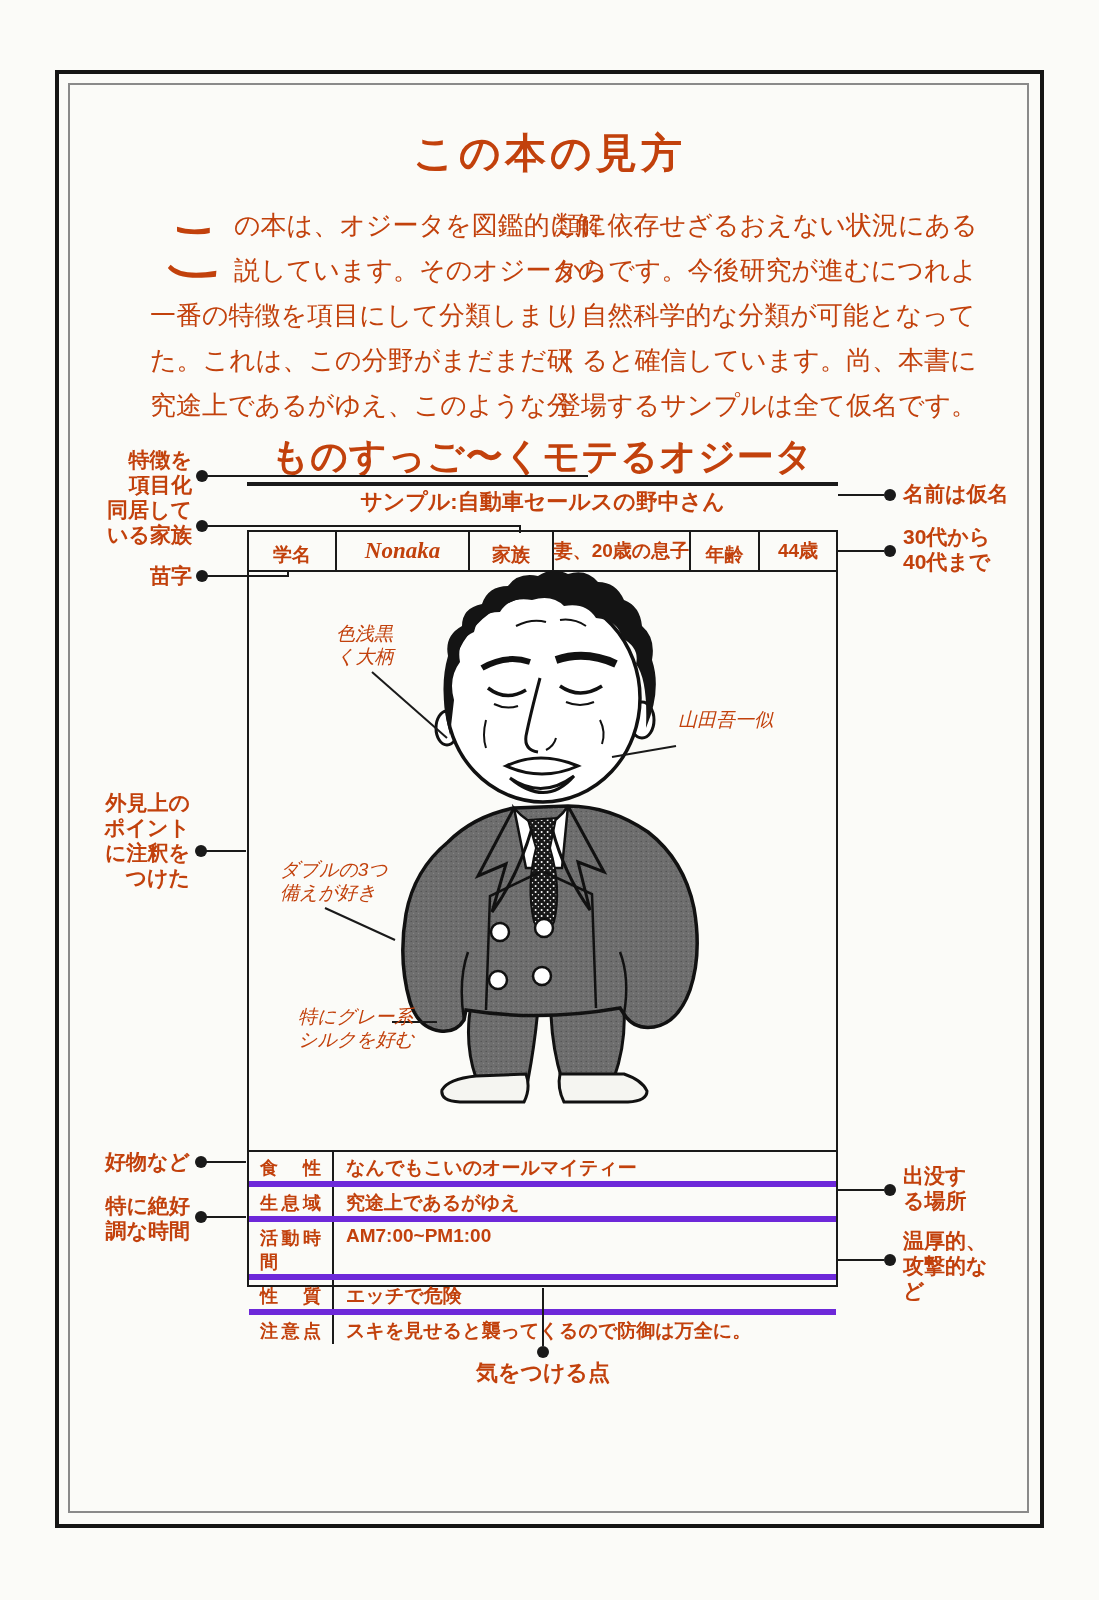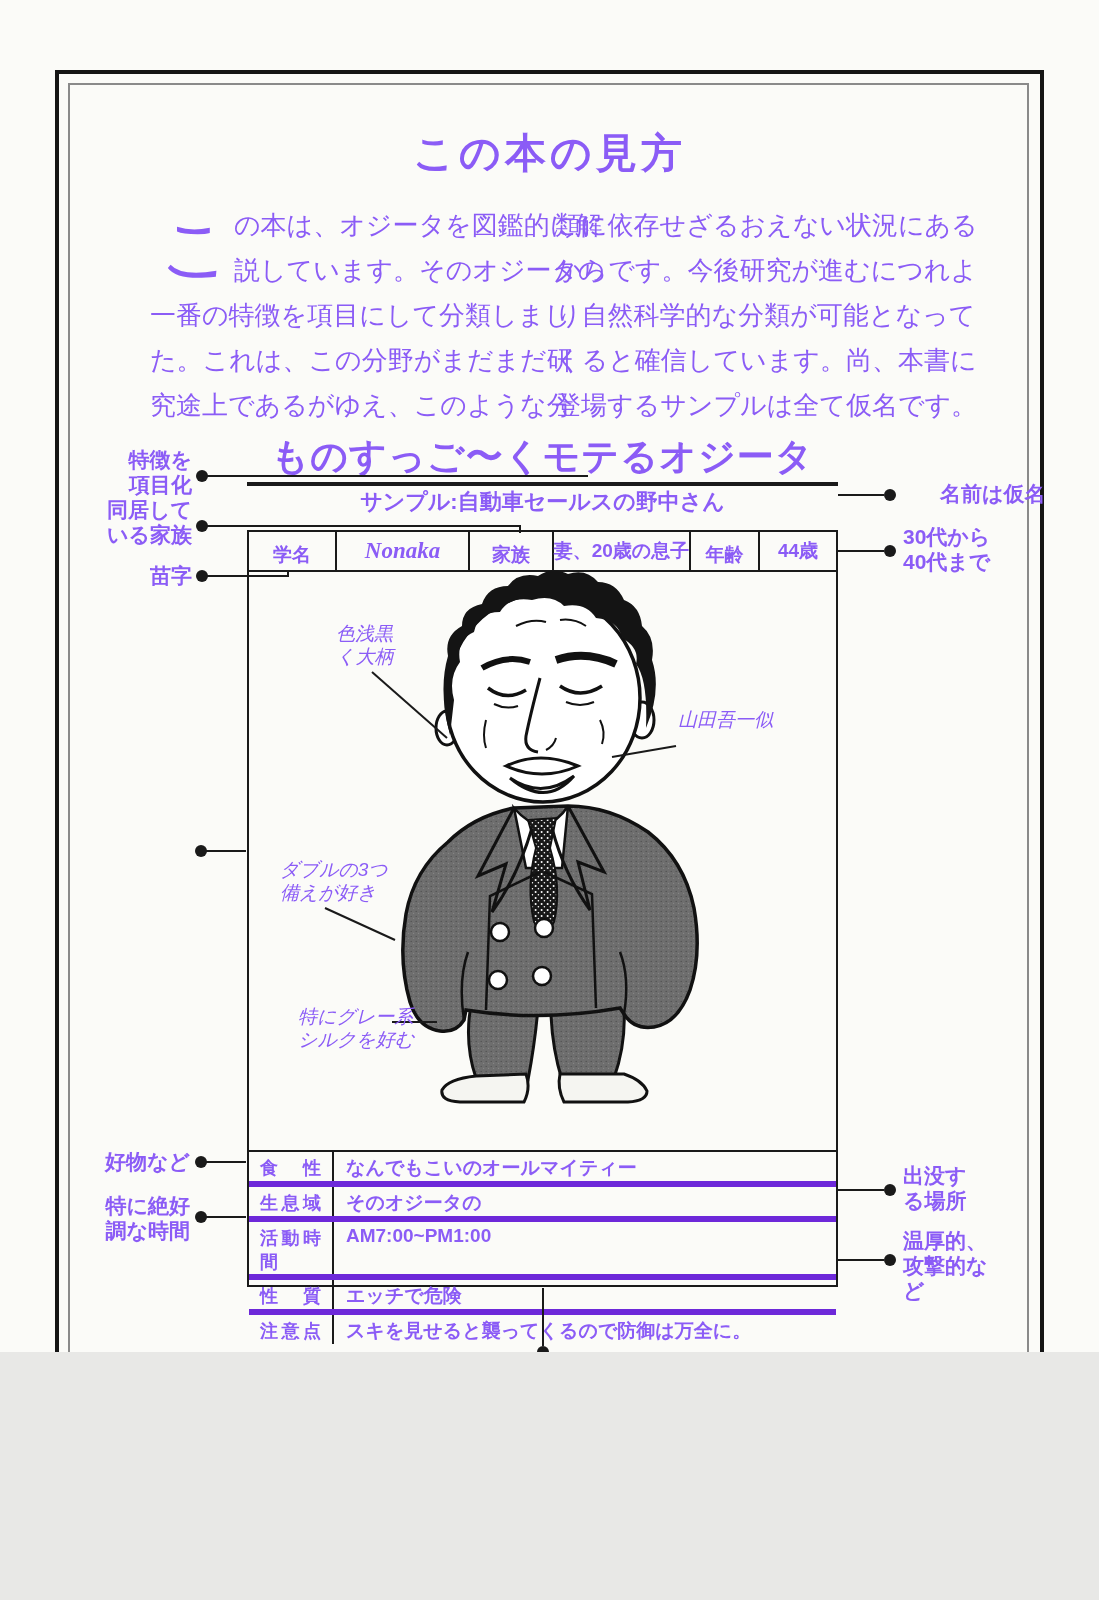--- a/index.html
+++ b/index.html
@@ -1,18 +1,18 @@
 <!DOCTYPE html>
 <html><head>
 <meta charset="utf-8">
 <style>
   html,body{margin:0;padding:0;background:#e8e8e6;}
   .page{
-    position:relative;width:1099px;height:1352px;background:#fbfbf8;
-    font-family:"Liberation Sans",sans-serif;color:#8b5cf6;overflow:hidden;
+    position:relative;width:1099px;height:1600px;background:#fbfbf8;
+    font-family:"Liberation Sans",sans-serif;color:#c2410c;overflow:hidden;
   }
   .frame-outer{position:absolute;left:55px;top:70px;width:981px;height:1450px;border:4px solid #151515;}
   .frame-inner{position:absolute;left:68px;top:83px;width:957px;height:1426px;border:2px solid #8a8a8a;}
   .page-title{
     position:absolute;left:0;top:126px;width:1099px;text-align:center;
     font-size:41px;font-weight:bold;letter-spacing:4px;
   }
   .intro-col{position:absolute;top:203px;width:400px;font-family:"Liberation Serif",serif;font-size:26px;}
   .intro-line{height:45px;line-height:45px;white-space:nowrap;}
   .col1{left:150px;text-align:center;}
@@ -98,21 +98,21 @@
       <div class="spec-cell c-age-v">44歳</div>
     </div>
 
     <div class="attr-table">
       <div class="attr-row">
         <div class="attr-label">食性</div>
         <div class="attr-value">なんでもこいのオールマイティー</div>
       </div>
       <div class="attr-row">
         <div class="attr-label">生息域</div>
-        <div class="attr-value">そのオジータの</div>
+        <div class="attr-value">究途上であるがゆえ</div>
       </div>
       <div class="attr-row">
         <div class="attr-label">活動時間</div>
         <div class="attr-value">AM7:00~PM1:00</div>
       </div>
       <div class="attr-row">
         <div class="attr-label">性質</div>
         <div class="attr-value">エッチで危険</div>
       </div>
       <div class="attr-row">
@@ -243,29 +243,35 @@
     <div>特徴を</div>
     <div>項目化</div>
   </div>
   <div class="callout cl" style="right:907px;top:497px;">
     <div>同居して</div>
     <div>いる家族</div>
   </div>
   <div class="callout cl" style="right:907px;top:563px;">
     <div>苗字</div>
   </div>
+  <div class="callout cl" style="right:909px;top:790px;">
+    <div>外見上の</div>
+    <div>ポイント</div>
+    <div>に注釈を</div>
+    <div>つけた</div>
+  </div>
   <div class="callout cl" style="right:909px;top:1149px;">
     <div>好物など</div>
   </div>
   <div class="callout cl" style="right:909px;top:1193px;">
     <div>特に絶好</div>
     <div>調な時間</div>
   </div>
 
-  <div class="callout" style="left:903px;top:481px;margin-left:37px;">
+  <div class="callout" style="left:903px;top:481px;">
     <div>名前は仮名</div>
   </div>
   <div class="callout" style="left:903px;top:524px;">
     <div>30代から</div>
     <div>40代まで</div>
   </div>
   <div class="callout" style="left:903px;top:1163px;">
     <div>出没す</div>
     <div>る場所</div>
   </div>

